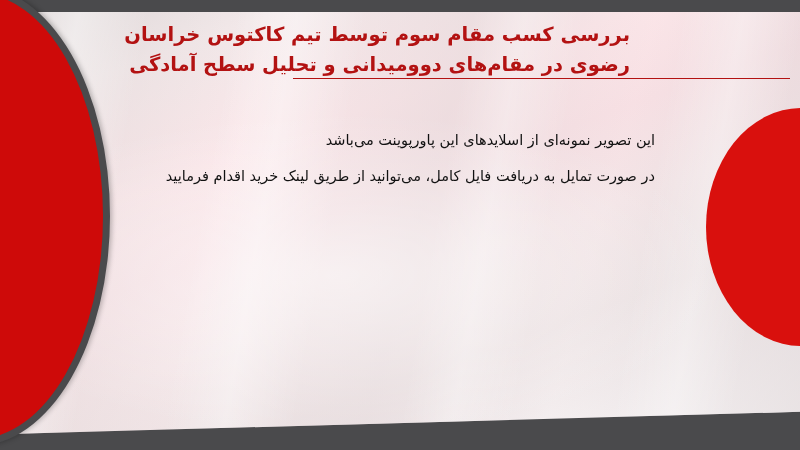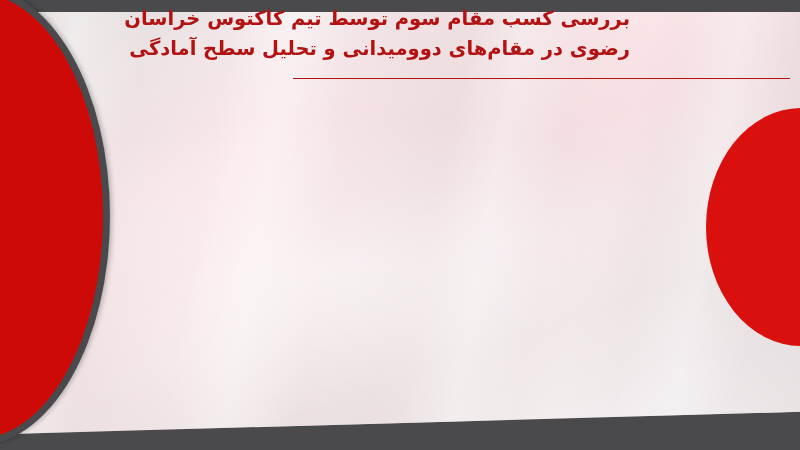--- a/index.html
+++ b/index.html
@@ -97,21 +97,21 @@
     width: 190px;
     height: 238px;
     border-radius: 50%;
     background: #d9100d;
   }
 
   
   .title-block {
     position: absolute;
     right: 170px;
-    top: 4px;
+    top: 20px;
     width: 460px;
     text-align: right;
     z-index: 5;
   }
   .title-line {
     font-family: "DejaVu Sans", "Liberation Sans", sans-serif;
     font-size: 19.5px;
     font-weight: 700;
     line-height: 30px;
     color: #b31212;
@@ -160,15 +160,17 @@
   <div class="blob-right"></div>
 
   <div class="title-block">
     <div class="title-line">بررسی کسب مقام سوم توسط تیم کاکتوس خراسان</div>
     <div class="title-line">رضوی در مقام‌های دوومیدانی و تحلیل سطح آمادگی</div>
   </div>
 
   <div class="title-rule"></div>
 
   <div class="body-block">
+    <div class="body-line">این تصویر نمونه‌ای از اسلایدهای این پاورپوینت می‌باشد</div>
+    <div class="body-line">در صورت تمایل به دریافت فایل کامل، می‌توانید از طریق لینک خرید اقدام فرمایید</div>
   </div>
 
 </div>
 
 </body></html>

